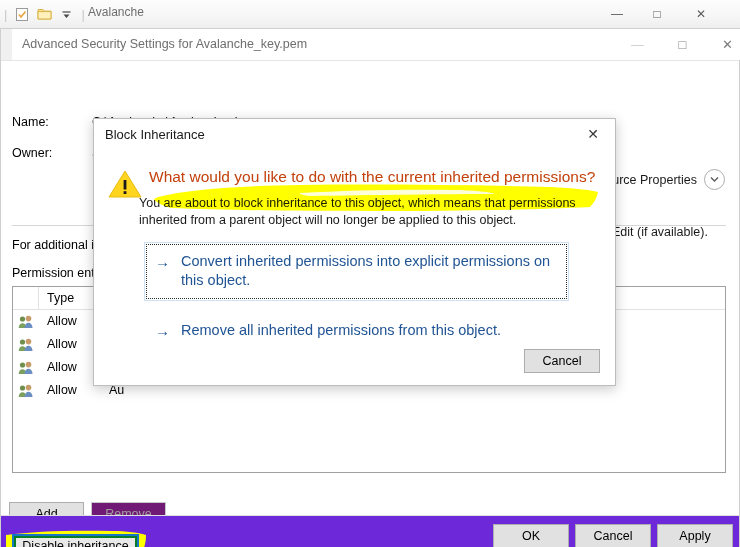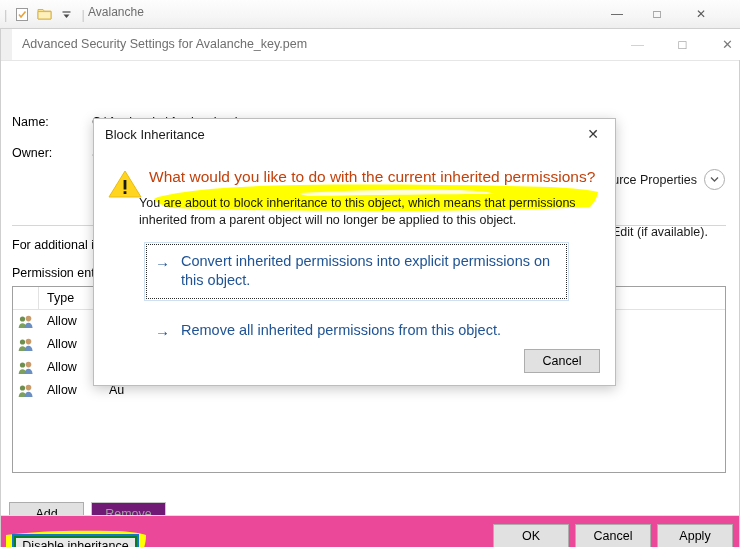--- a/index.html
+++ b/index.html
@@ -274,21 +274,21 @@
     left: 3px; top: 467px;
     width: 144px; height: 26px;
     z-index: 6;
   }
 
   
   #adv-footer {
     position: absolute;
     left: 0; top: 486px;
     width: 738px; height: 32px;
-    background: #ec4899;
+    background: #6d28d9;
     border-top: 1px solid #dfdfdf;
     box-sizing: border-box;
   }
   #btn-ok     { position: absolute; right: 170px; top: 8px;  width: 76px; }
   #btn-cancel { position: absolute; right: 88px;  top: 8px;  width: 76px; }
   #btn-apply  { position: absolute; right: 6px;   top: 8px;  width: 76px; }
 
   
   #block-dialog {
     position: absolute;

